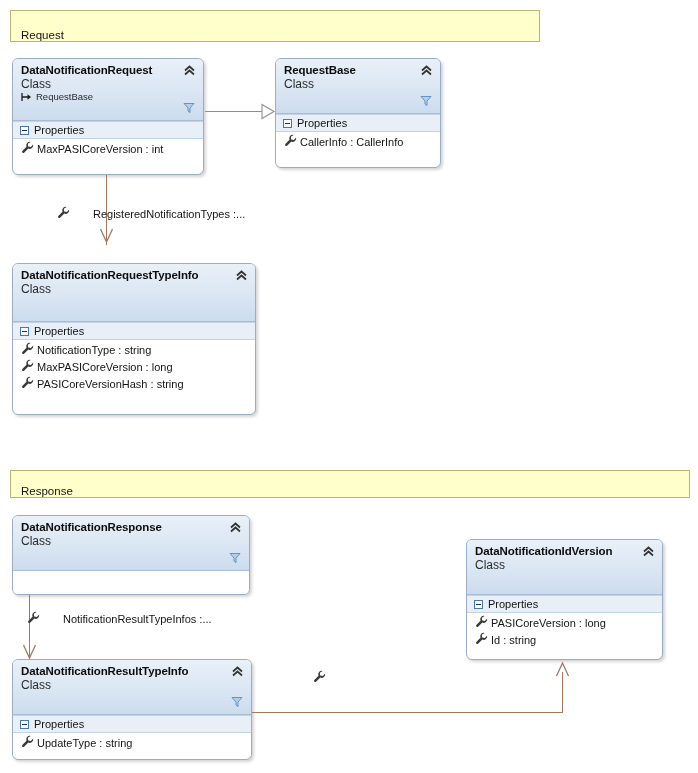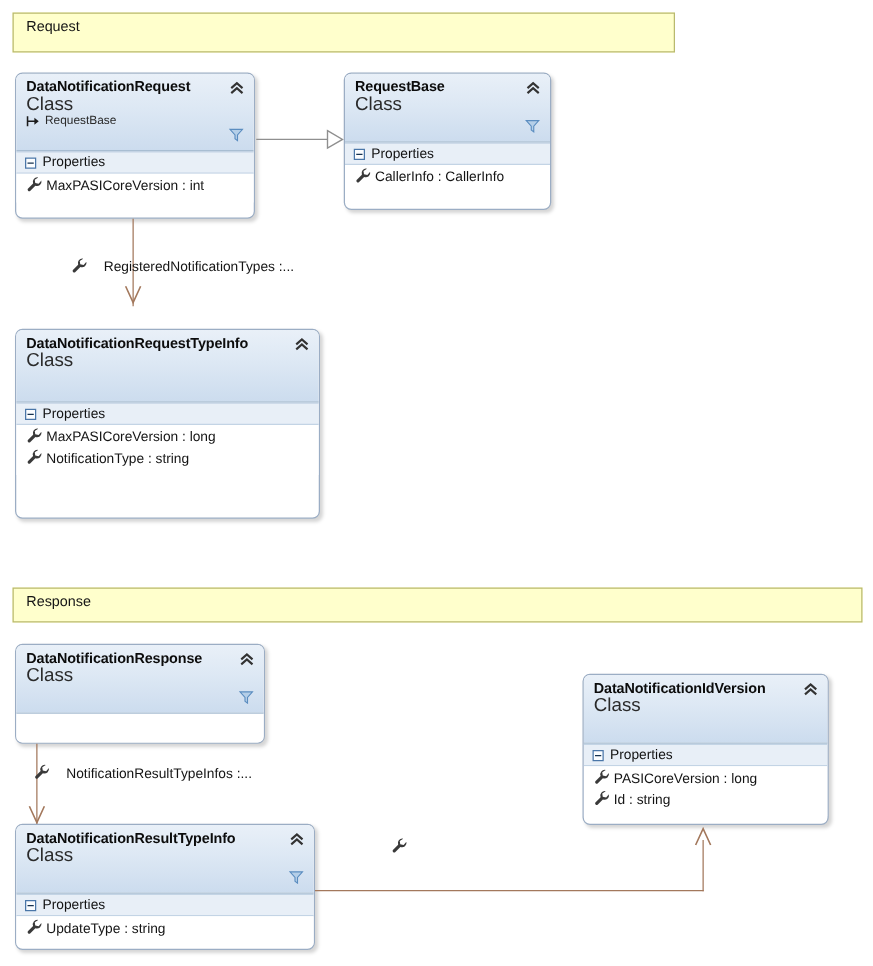--- a/index.html
+++ b/index.html
@@ -17,21 +17,21 @@
     overflow: hidden;
   }
 
   
   .banner {
     position: absolute;
     background: #ffffcc;
     border: 1px solid #b9b96e;
     box-sizing: border-box;
     display: flex;
-    align-items: flex-start;
+    align-items: flex-end;
     padding: 5px 0 0 10px;
     font-size: 11.5px;
     color: #151515;
   }
 
   
   .cls {
     position: absolute;
     box-sizing: border-box;
     border: 1px solid #9badc4;
@@ -49,21 +49,21 @@
   }
   .cls-title {
     font-weight: bold;
     font-size: 11.5px;
     color: #0c0c0c;
     letter-spacing: -0.1px;
     line-height: 13px;
     padding-right: 22px;
   }
   .cls-stereotype {
-    font-size: 15px;
+    font-size: 12px;
     color: #2a2a2a;
     line-height: 12px;
     margin-top: 1px;
   }
   .cls-base {
     font-size: 9.5px;
     color: #2a2a2a;
     line-height: 13px;
     display: flex;
     align-items: center;
@@ -140,21 +140,21 @@
   
   .line { position: absolute; background: #a3785c; }
   .line-v { width: 1px; }
   .line-h { height: 1px; }
   .line-gray { background: #8f8f8f; }
 
   .assoc-label {
     position: absolute;
     display: flex;
     align-items: center;
-    gap: 13px;
+    gap: 23px;
     font-size: 11px;
     color: #141414;
     white-space: nowrap;
   }
 
   svg.arrow { position: absolute; overflow: visible; }
 </style>
 </head>
 <body>
 
@@ -269,38 +269,46 @@
     <span class="expander"></span>
     <span>Properties</span>
   </div>
   <div class="comp-body">
     <div class="member">
       <span style="position:absolute;margin-left:-16px;">
         <svg width="13" height="13" viewBox="0 0 13 13">
           <path d="M9.6 0.9 a3.6 3.6 0 0 0 -4.1 4.9 L1.3 10 a1.3 1.3 0 0 0 1.8 1.8 L7.3 7.6 a3.6 3.6 0 0 0 4.8 -4.2 L9.9 5.9 L7.2 5.4 L6.8 2.7 Z" fill="#3a3a3a"></path>
         </svg>
       </span>
+      <span>NotificationType : string</span>
+    </div>
+    <div class="member">
+      <span style="position:absolute;margin-left:-16px;">
+        <svg width="13" height="13" viewBox="0 0 13 13">
+          <path d="M9.6 0.9 a3.6 3.6 0 0 0 -4.1 4.9 L1.3 10 a1.3 1.3 0 0 0 1.8 1.8 L7.3 7.6 a3.6 3.6 0 0 0 4.8 -4.2 L9.9 5.9 L7.2 5.4 L6.8 2.7 Z" fill="#3a3a3a"></path>
+        </svg>
+      </span>
       <span>MaxPASICoreVersion : long</span>
     </div>
     <div class="member">
       <span style="position:absolute;margin-left:-16px;">
         <svg width="13" height="13" viewBox="0 0 13 13">
           <path d="M9.6 0.9 a3.6 3.6 0 0 0 -4.1 4.9 L1.3 10 a1.3 1.3 0 0 0 1.8 1.8 L7.3 7.6 a3.6 3.6 0 0 0 4.8 -4.2 L9.9 5.9 L7.2 5.4 L6.8 2.7 Z" fill="#3a3a3a"></path>
         </svg>
       </span>
-      <span>NotificationType : string</span>
+      <span>PASICoreVersionHash : string</span>
     </div>
   </div>
 </div>
 
 <div class="banner" style="left:10px; top:470px; width:680px; height:28px;">
   <span>Response</span>
 </div>
 
-<div class="cls" style="left:12px; top:515px; width:200px; height:80px;">
+<div class="cls" style="left:12px; top:515px; width:238px; height:80px;">
   <div class="cls-head" style="height:55px;">
     <div class="cls-title">DataNotificationResponse</div>
     <div class="cls-stereotype">Class</div>
     <span class="chev">
       <svg width="13" height="12" viewBox="0 0 13 12">
         <path d="M2 5.5 L6.5 1.5 L11 5.5" stroke="#333" stroke-width="1.7" fill="none"></path>
         <path d="M2 9.5 L6.5 5.5 L11 9.5" stroke="#333" stroke-width="1.7" fill="none"></path>
       </svg>
     </span>
     <span class="funnel" style="top:36px;">

